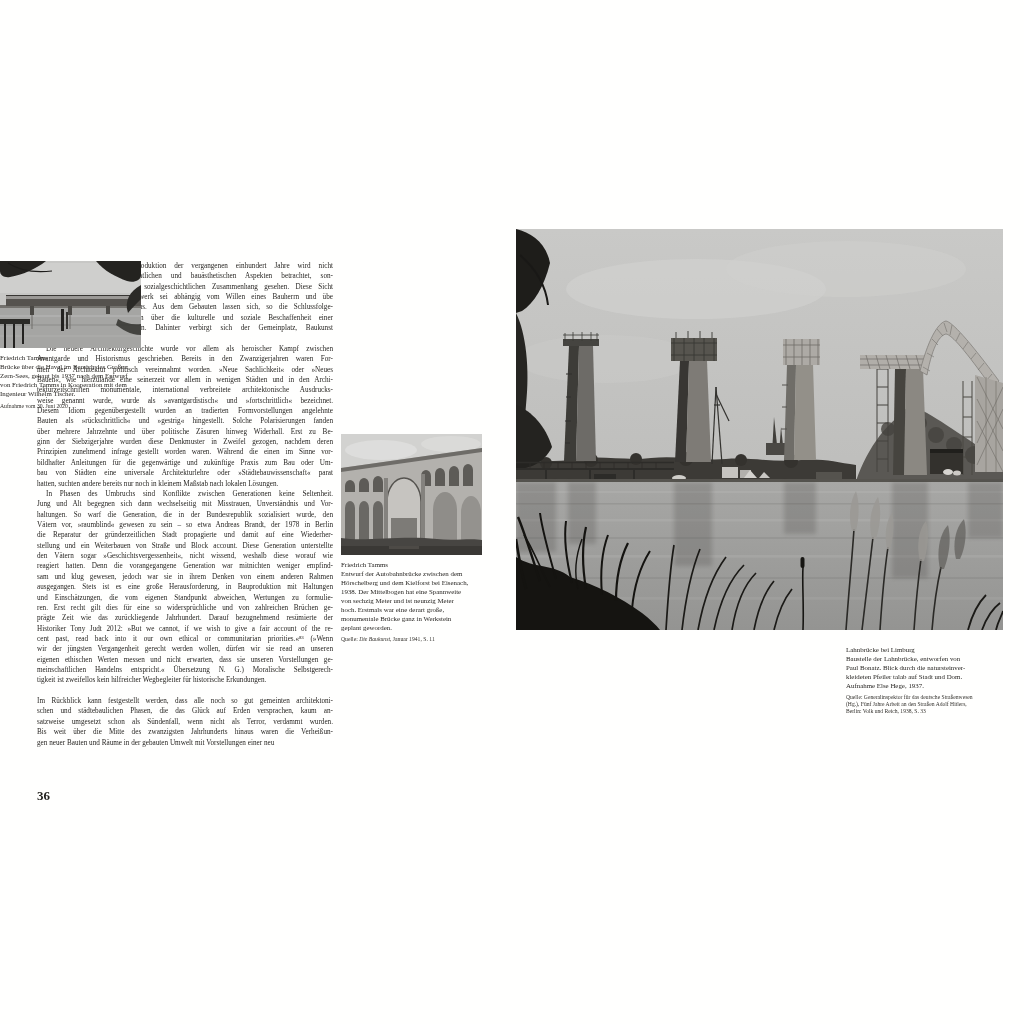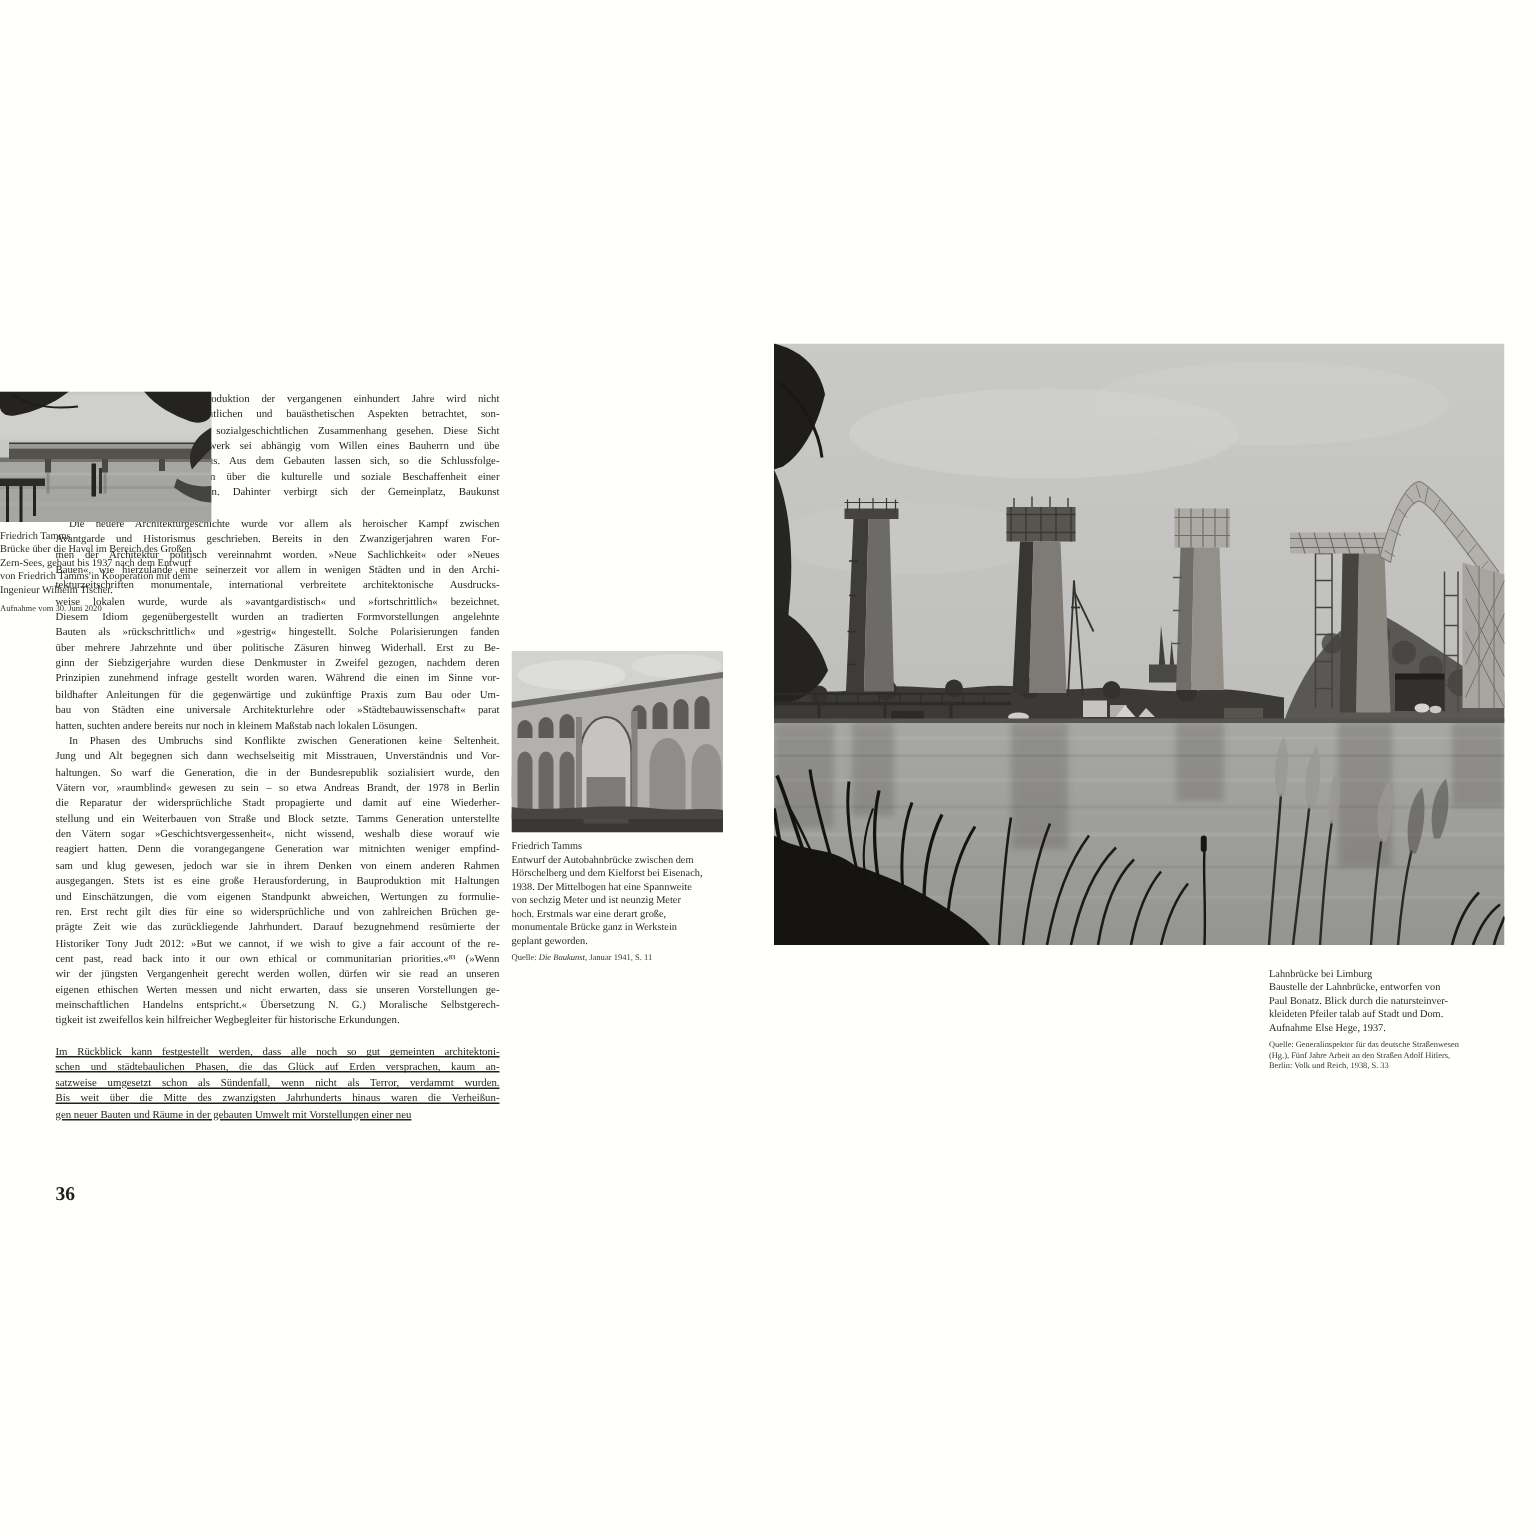--- a/index.html
+++ b/index.html
@@ -1,21 +1,21 @@
 <!DOCTYPE html>
 <html><head>
 <meta charset="utf-8">
 <style>
   html,body{margin:0;padding:0;background:#ffffff;}
   .spread{position:relative;width:1024px;height:1024px;background:#fffffe;overflow:hidden;
           font-family:"Liberation Serif","DejaVu Serif",serif;color:#211f1c;}
   
   .bodytext{position:absolute;left:37px;top:261px;width:296px;font-size:7.2px;line-height:10.36px;}
   .para{margin:0;}
-  .para.gap{margin-top:10.4px;text-decoration:underline;}
+  .para.gap{margin-top:10.4px;}
   .tline{text-align:justify;text-align-last:justify;text-justify:inter-word;height:10.36px;overflow:visible;}
   .tline.last{text-align-last:left;}
   .para.indent .tline:first-child{text-indent:9px;}
   .pagenum{position:absolute;left:37px;top:788px;font-size:13px;font-weight:bold;}
   
   .midcol{position:absolute;left:341px;width:141px;}
   .figimg{display:block;width:141px;}
   .caption{font-size:6.9px;line-height:9px;}
   .caption .tline{text-align:left;text-align-last:left;white-space:nowrap;height:9px;}
   .cap-title{white-space:nowrap;}
@@ -45,37 +45,37 @@
         <div class="tline">rung, zuverlässige Informationen über die kulturelle und soziale Beschaffenheit einer</div>
         <div class="tline">bestimmten Zeitspanne herleiten. Dahinter verbirgt sich der Gemeinplatz, Baukunst</div>
         <div class="tline last">spiegele Ideen der Macht.</div>
       </div>
     <div class="para indent">
         <div class="tline">Die neuere Architekturgeschichte wurde vor allem als heroischer Kampf zwischen</div>
         <div class="tline">Avantgarde und Historismus geschrieben. Bereits in den Zwanzigerjahren waren For-</div>
         <div class="tline">men der Architektur politisch vereinnahmt worden. »Neue Sachlichkeit« oder »Neues</div>
         <div class="tline">Bauen«, wie hierzulande eine seinerzeit vor allem in wenigen Städten und in den Archi-</div>
         <div class="tline">tekturzeitschriften monumentale, international verbreitete architektonische Ausdrucks-</div>
-        <div class="tline">weise lokalen wurde, wurde als »avantgardistisch« und »fortschrittlich« bezeichnet.</div>
+        <div class="tline">weise genannt wurde, wurde als »avantgardistisch« und »fortschrittlich« bezeichnet.</div>
         <div class="tline">Diesem Idiom gegenübergestellt wurden an tradierten Formvorstellungen angelehnte</div>
         <div class="tline">Bauten als »rückschrittlich« und »gestrig« hingestellt. Solche Polarisierungen fanden</div>
         <div class="tline">über mehrere Jahrzehnte und über politische Zäsuren hinweg Widerhall. Erst zu Be-</div>
         <div class="tline">ginn der Siebzigerjahre wurden diese Denkmuster in Zweifel gezogen, nachdem deren</div>
         <div class="tline">Prinzipien zunehmend infrage gestellt worden waren. Während die einen im Sinne vor-</div>
         <div class="tline">bildhafter Anleitungen für die gegenwärtige und zukünftige Praxis zum Bau oder Um-</div>
         <div class="tline">bau von Städten eine universale Architekturlehre oder »Städtebauwissenschaft« parat</div>
         <div class="tline last">hatten, suchten andere bereits nur noch in kleinem Maßstab nach lokalen Lösungen.</div>
       </div>
     <div class="para indent">
         <div class="tline">In Phasen des Umbruchs sind Konflikte zwischen Generationen keine Seltenheit.</div>
         <div class="tline">Jung und Alt begegnen sich dann wechselseitig mit Misstrauen, Unverständnis und Vor-</div>
         <div class="tline">haltungen. So warf die Generation, die in der Bundesrepublik sozialisiert wurde, den</div>
         <div class="tline">Vätern vor, »raumblind« gewesen zu sein – so etwa Andreas Brandt, der 1978 in Berlin</div>
-        <div class="tline">die Reparatur der widersprüchliche Stadt propagierte und damit auf eine Wiederher-</div>
-        <div class="tline">stellung und ein Weiterbauen von Straße und Block setzte. Tamms Generation unterstellte</div>
+        <div class="tline">die Reparatur der gründerzeitlichen Stadt propagierte und damit auf eine Wiederher-</div>
+        <div class="tline">stellung und ein Weiterbauen von Straße und Block account. Diese Generation unterstellte</div>
         <div class="tline">den Vätern sogar »Geschichtsvergessenheit«, nicht wissend, weshalb diese worauf wie</div>
         <div class="tline">reagiert hatten. Denn die vorangegangene Generation war mitnichten weniger empfind-</div>
         <div class="tline">sam und klug gewesen, jedoch war sie in ihrem Denken von einem anderen Rahmen</div>
         <div class="tline">ausgegangen. Stets ist es eine große Herausforderung, in Bauproduktion mit Haltungen</div>
         <div class="tline">und Einschätzungen, die vom eigenen Standpunkt abweichen, Wertungen zu formulie-</div>
         <div class="tline">ren. Erst recht gilt dies für eine so widersprüchliche und von zahlreichen Brüchen ge-</div>
         <div class="tline">prägte Zeit wie das zurückliegende Jahrhundert. Darauf bezugnehmend resümierte der</div>
         <div class="tline">Historiker Tony Judt 2012: »But we cannot, if we wish to give a fair account of the re-</div>
         <div class="tline">cent past, read back into it our own ethical or communitarian priorities.«⁸³ (»Wenn</div>
         <div class="tline">wir der jüngsten Vergangenheit gerecht werden wollen, dürfen wir sie read an unseren</div>

